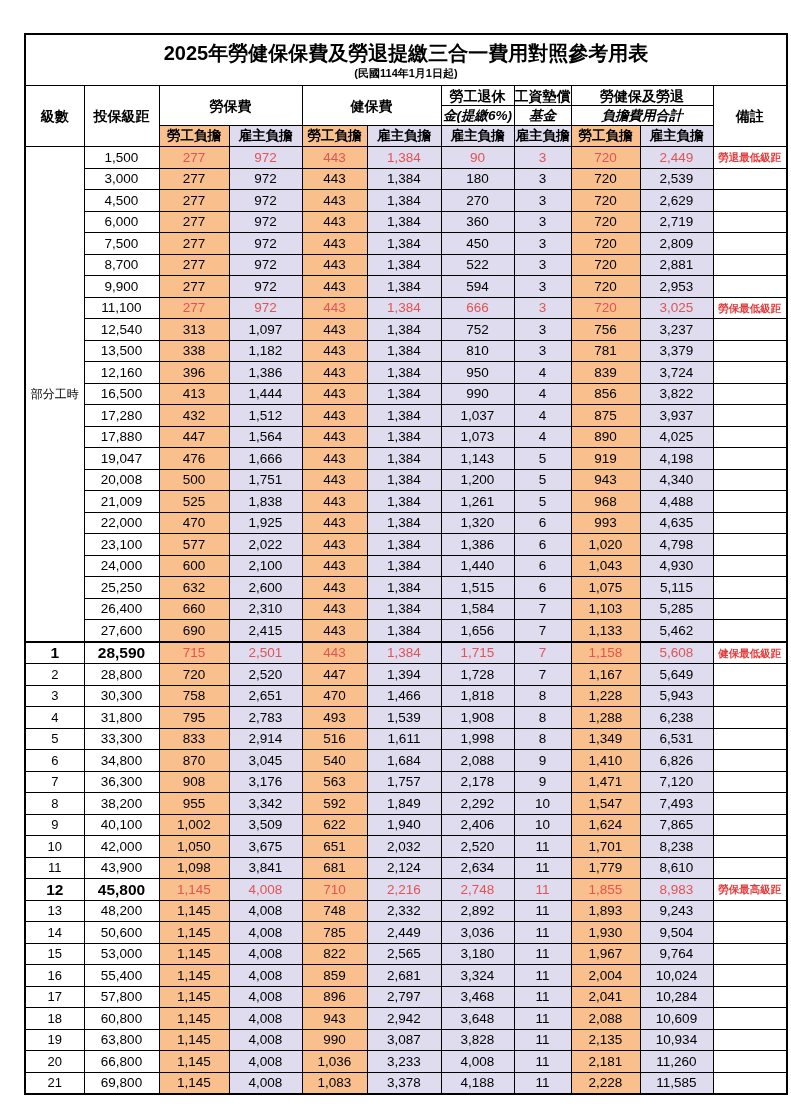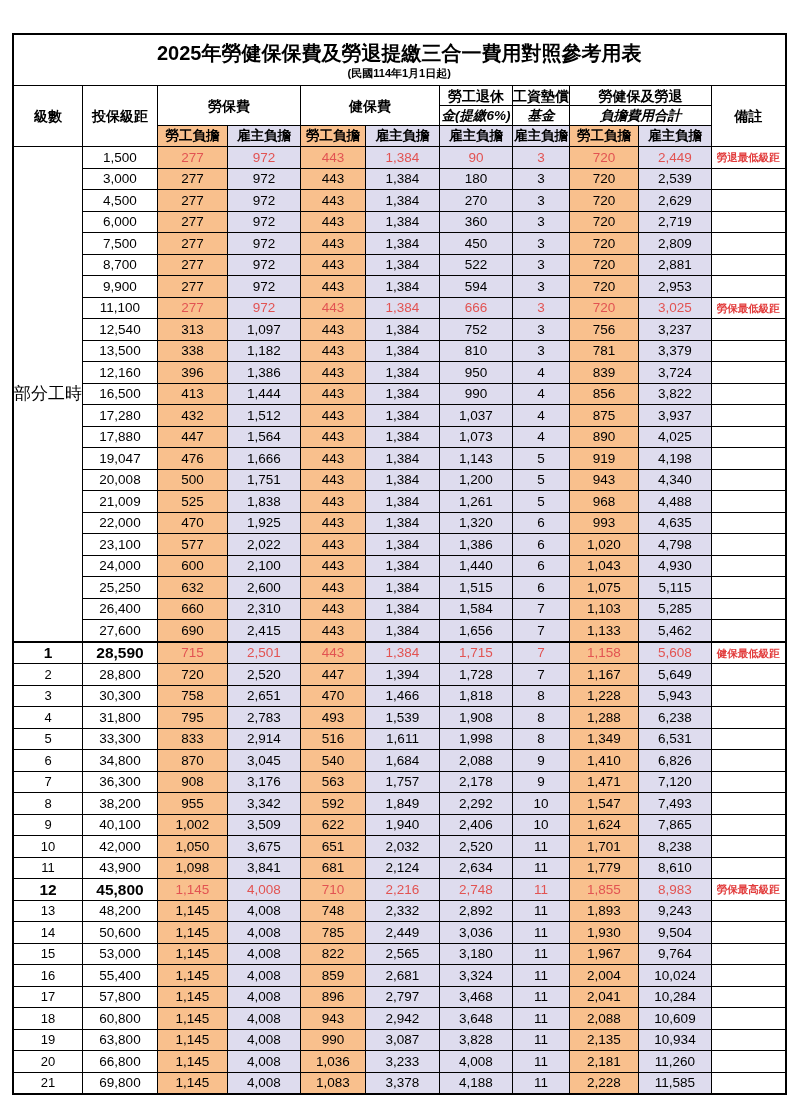--- a/index.html
+++ b/index.html
@@ -7,42 +7,42 @@
     --er-bg:#dedcee;
     --hl:#e25352;
     --remark:#e23b3b;
   }
   html,body{margin:0;padding:0;}
   body{
     width:791px;height:1120px;background:#ffffff;color:#000;
     font-family:"Liberation Sans", sans-serif;
     position:relative;overflow:hidden;
   }
-  .sheet{position:absolute;left:12px;top:33px;}
+  .sheet{position:absolute;left:24px;top:33px;}
   table{
     border-collapse:collapse;table-layout:fixed;
     border:2.5px solid #000;
   }
   th,td{
     border:1.5px solid #000;
     padding:0;text-align:center;vertical-align:middle;
     white-space:nowrap;overflow:hidden;
   }
   .title-cell{height:50px;background:#fff;}
   .title{font-size:20px;font-weight:bold;line-height:1.35;}
   .subtitle{font-size:11px;font-weight:bold;line-height:1.1;}
   thead th{font-weight:bold;background:#fff;}
   thead .h1{height:19px;font-size:14px;line-height:1;}
   thead .h2{height:19px;font-size:13.5px;line-height:1;font-style:italic;}
   thead .h3{height:20px;font-size:13.5px;line-height:1;}
   .c-emp{background:var(--emp-bg);}
   .c-er{background:var(--er-bg);}
   tbody td{height:20.5px;font-size:13.5px;line-height:1;}
   td.level{font-size:13px;}
-  td.pt{font-size:17px;margin-top:45px;}
+  td.pt{font-size:12px;margin-top:45px;}
   td.bracket{font-size:13.5px;}
   td.big{font-weight:bold;font-size:15.5px;}
   tr.hl td.num{color:var(--hl);}
   tr.sec td{border-top-width:2.5px;}
   td.remark{color:var(--remark);font-size:10.5px;font-weight:bold;}
 </style>
 </head>
 <body>
 
 <div class="sheet">

